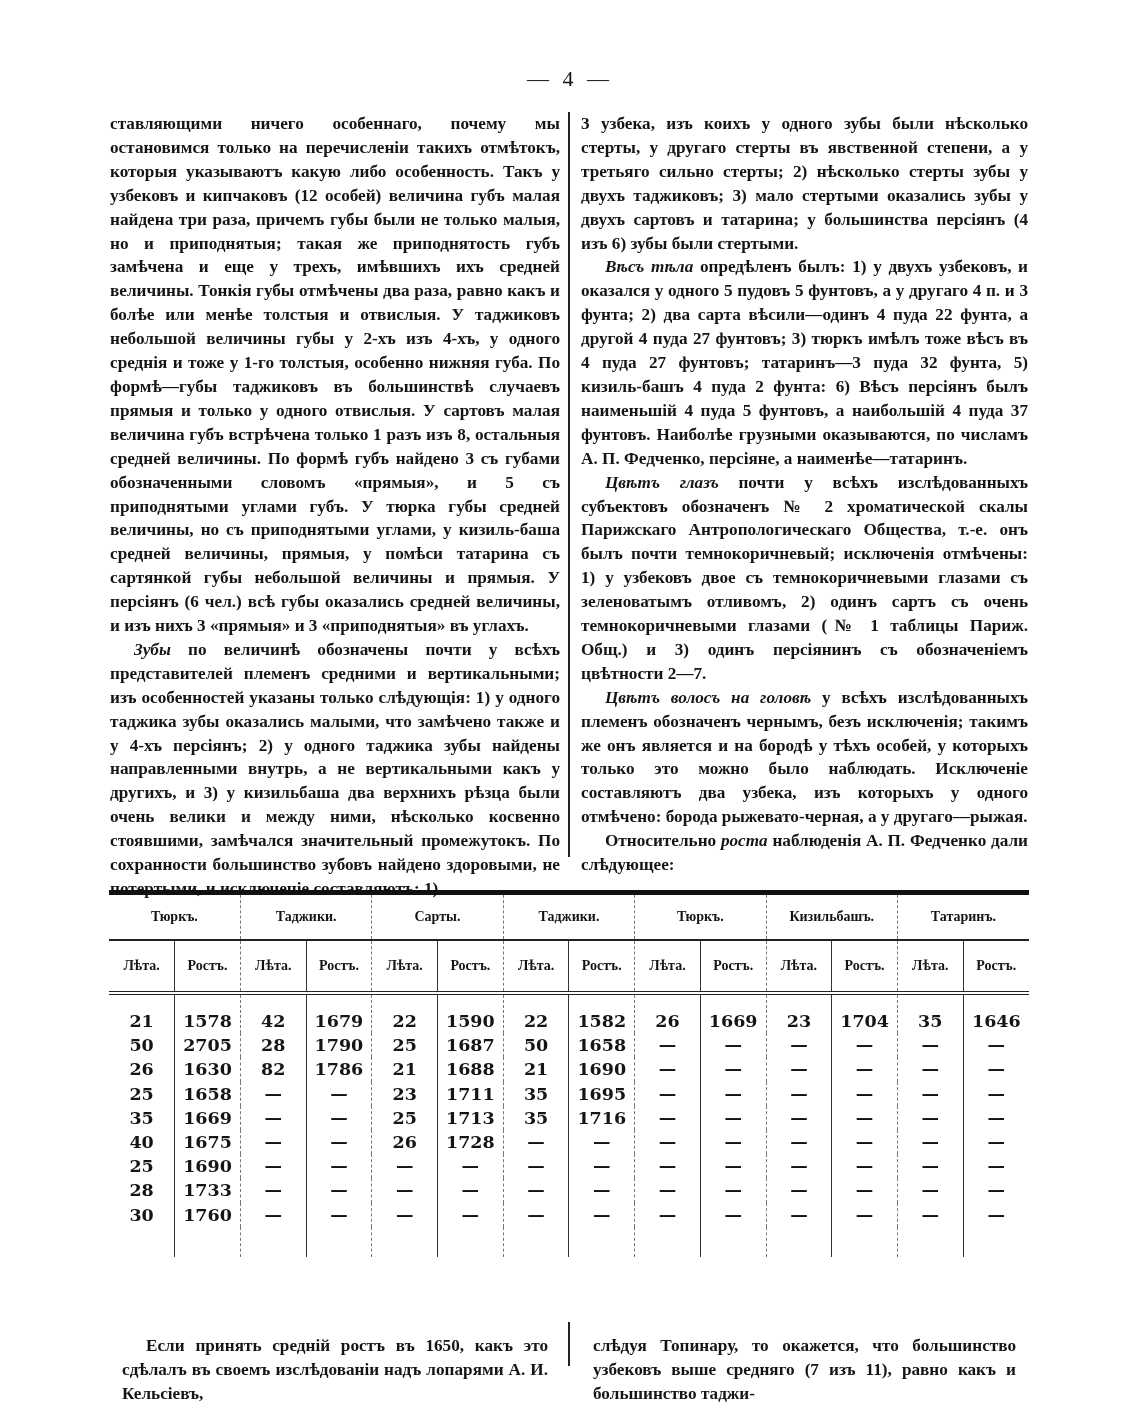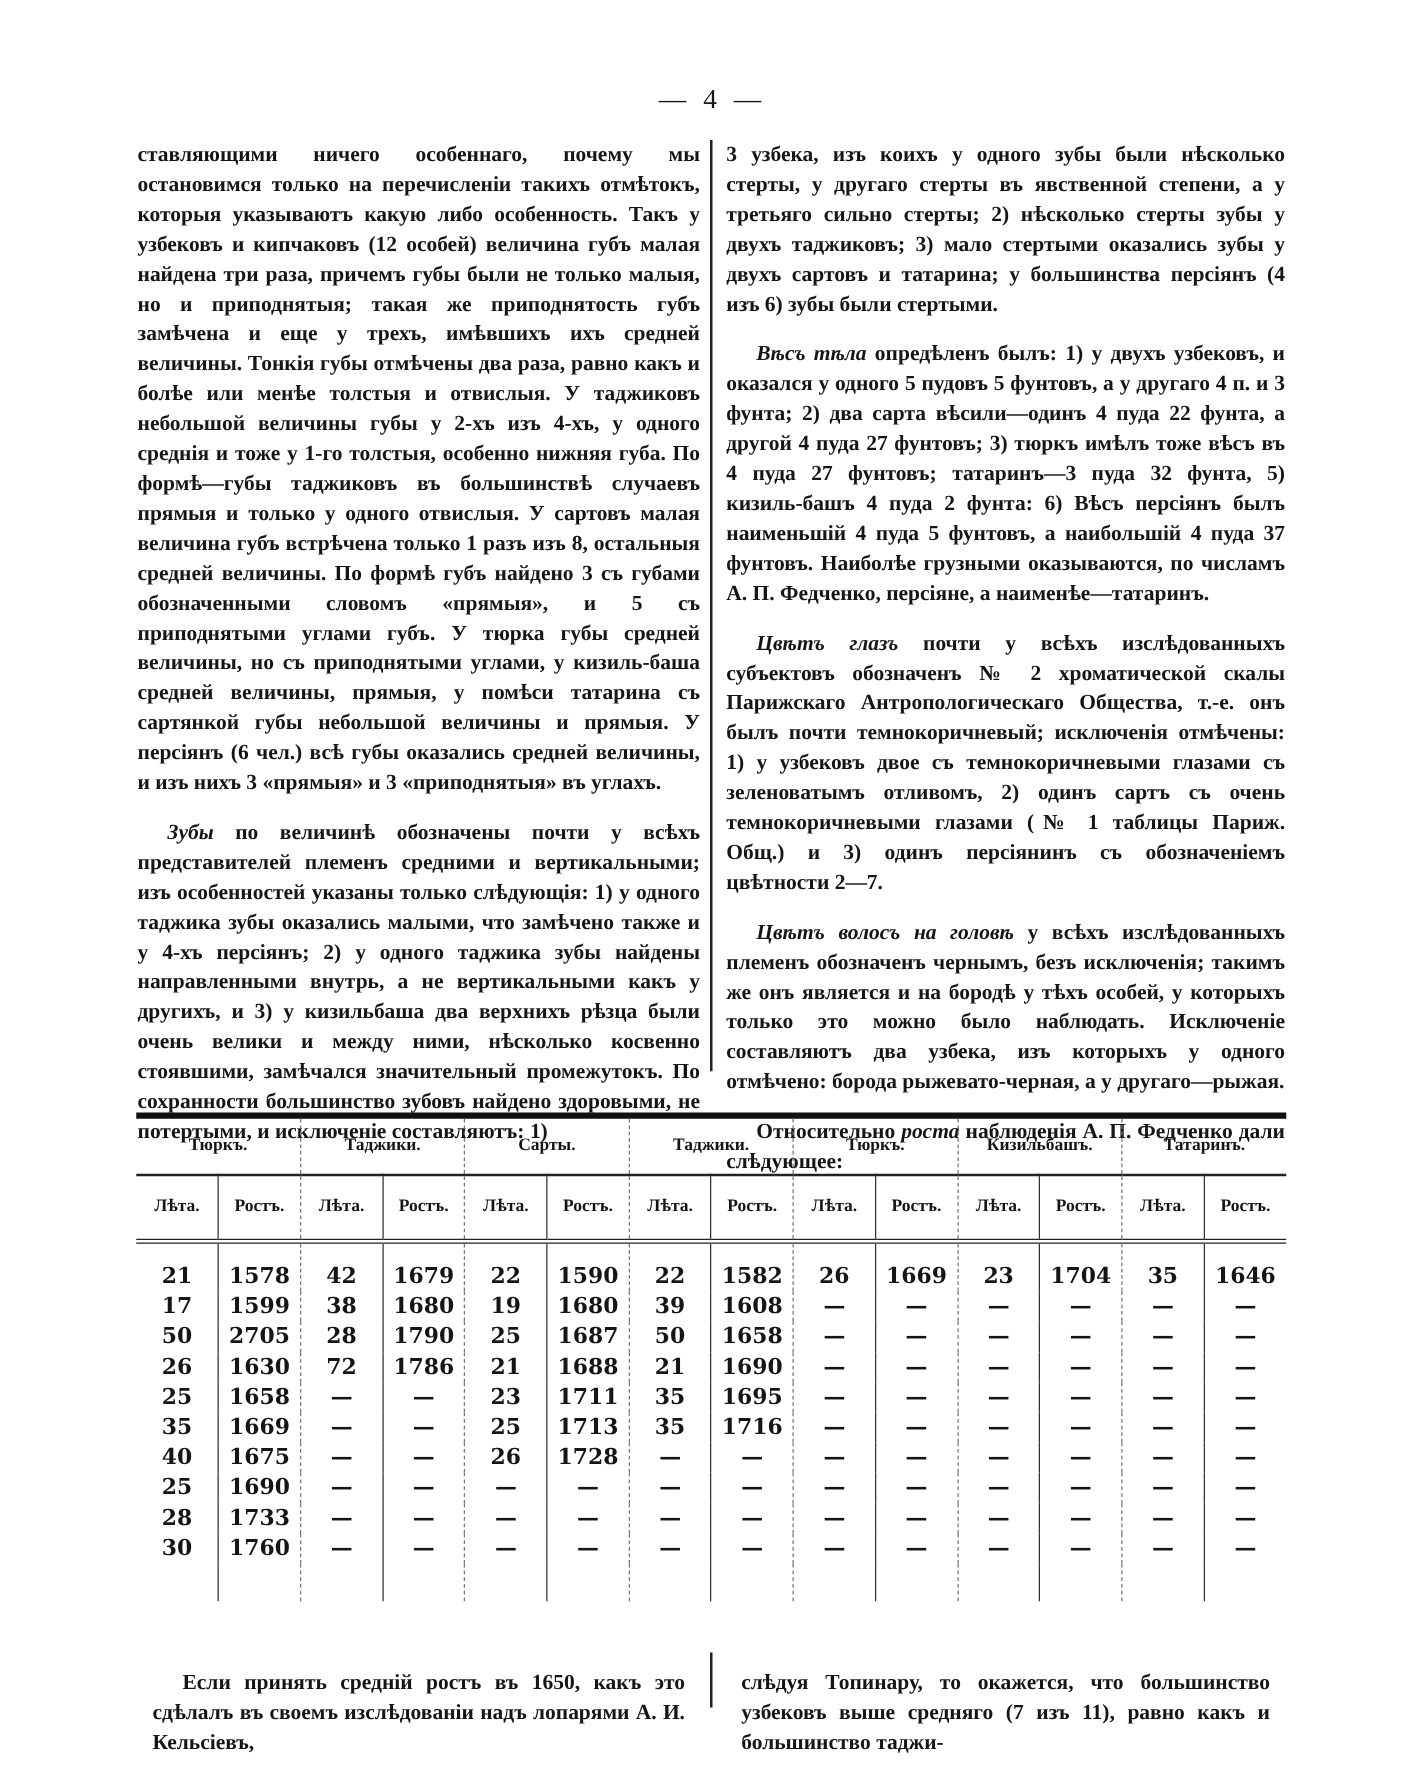--- a/index.html
+++ b/index.html
@@ -3,21 +3,21 @@
 <meta charset="utf-8">
 <style>
   html, body { margin:0; padding:0; background:#ffffff; }
   body { width:1140px; height:1423px; position:relative; overflow:hidden;
          font-family:"Liberation Serif","DejaVu Serif",serif; color:#151515; }
   .page-num { position:absolute; top:66px; left:0; width:1140px; text-align:center;
               font-size:22px; letter-spacing:4px; }
   .col { position:absolute; font-size:17.2px; line-height:23.9px; text-align:justify;
          font-weight:bold; font-stretch:condensed; }
   .col p { margin:0; text-indent:0; }
-  .col p.ind { text-indent:24px;margin-top:16px; }
+  .col p.ind { text-indent:24px; }
   .col-left { left:110px; top:112px; width:450px; }
   .col-right { left:581px; top:112px; width:447px; }
   .col-rule { position:absolute; left:568px; width:2px; background:#222; }
   .it { font-style:italic; }
   .tbl-wrap { position:absolute; left:109px; top:890px; width:920px; }
   .tbl-top { height:5px; background:#111; }
   table { border-collapse:collapse; width:920px; table-layout:fixed; font-weight:bold; }
   th { font-size:14px; font-weight:bold; height:44px; text-align:center; padding:0; }
   thead tr.groups th { border-bottom:2px solid #222; }
   thead tr.sub th { border-bottom:4px double #222; height:50px; }
@@ -91,55 +91,39 @@
           <td class="vd">22</td>
           <td class="vl">1582</td>
           <td class="vd">26</td>
           <td class="vl">1669</td>
           <td class="vd">23</td>
           <td class="vl">1704</td>
           <td class="vd">35</td>
           <td class="vl">1646</td>
         </tr>
         <tr>
-          <td class="">17</td>
-          <td class="vl">1599</td>
-          <td class="vd">38</td>
-          <td class="vl">1680</td>
-          <td class="vd">19</td>
-          <td class="vl">1680</td>
-          <td class="vd">39</td>
-          <td class="vl">1608</td>
-          <td class="vd">—</td>
-          <td class="vl">—</td>
-          <td class="vd">—</td>
-          <td class="vl">—</td>
-          <td class="vd">—</td>
-          <td class="vl">—</td>
-        </tr>
-        <tr>
           <td class="">50</td>
           <td class="vl">2705</td>
           <td class="vd">28</td>
           <td class="vl">1790</td>
           <td class="vd">25</td>
           <td class="vl">1687</td>
           <td class="vd">50</td>
           <td class="vl">1658</td>
           <td class="vd">—</td>
           <td class="vl">—</td>
           <td class="vd">—</td>
           <td class="vl">—</td>
           <td class="vd">—</td>
           <td class="vl">—</td>
         </tr>
         <tr>
           <td class="">26</td>
           <td class="vl">1630</td>
-          <td class="vd">72</td>
+          <td class="vd">82</td>
           <td class="vl">1786</td>
           <td class="vd">21</td>
           <td class="vl">1688</td>
           <td class="vd">21</td>
           <td class="vl">1690</td>
           <td class="vd">—</td>
           <td class="vl">—</td>
           <td class="vd">—</td>
           <td class="vl">—</td>
           <td class="vd">—</td>

